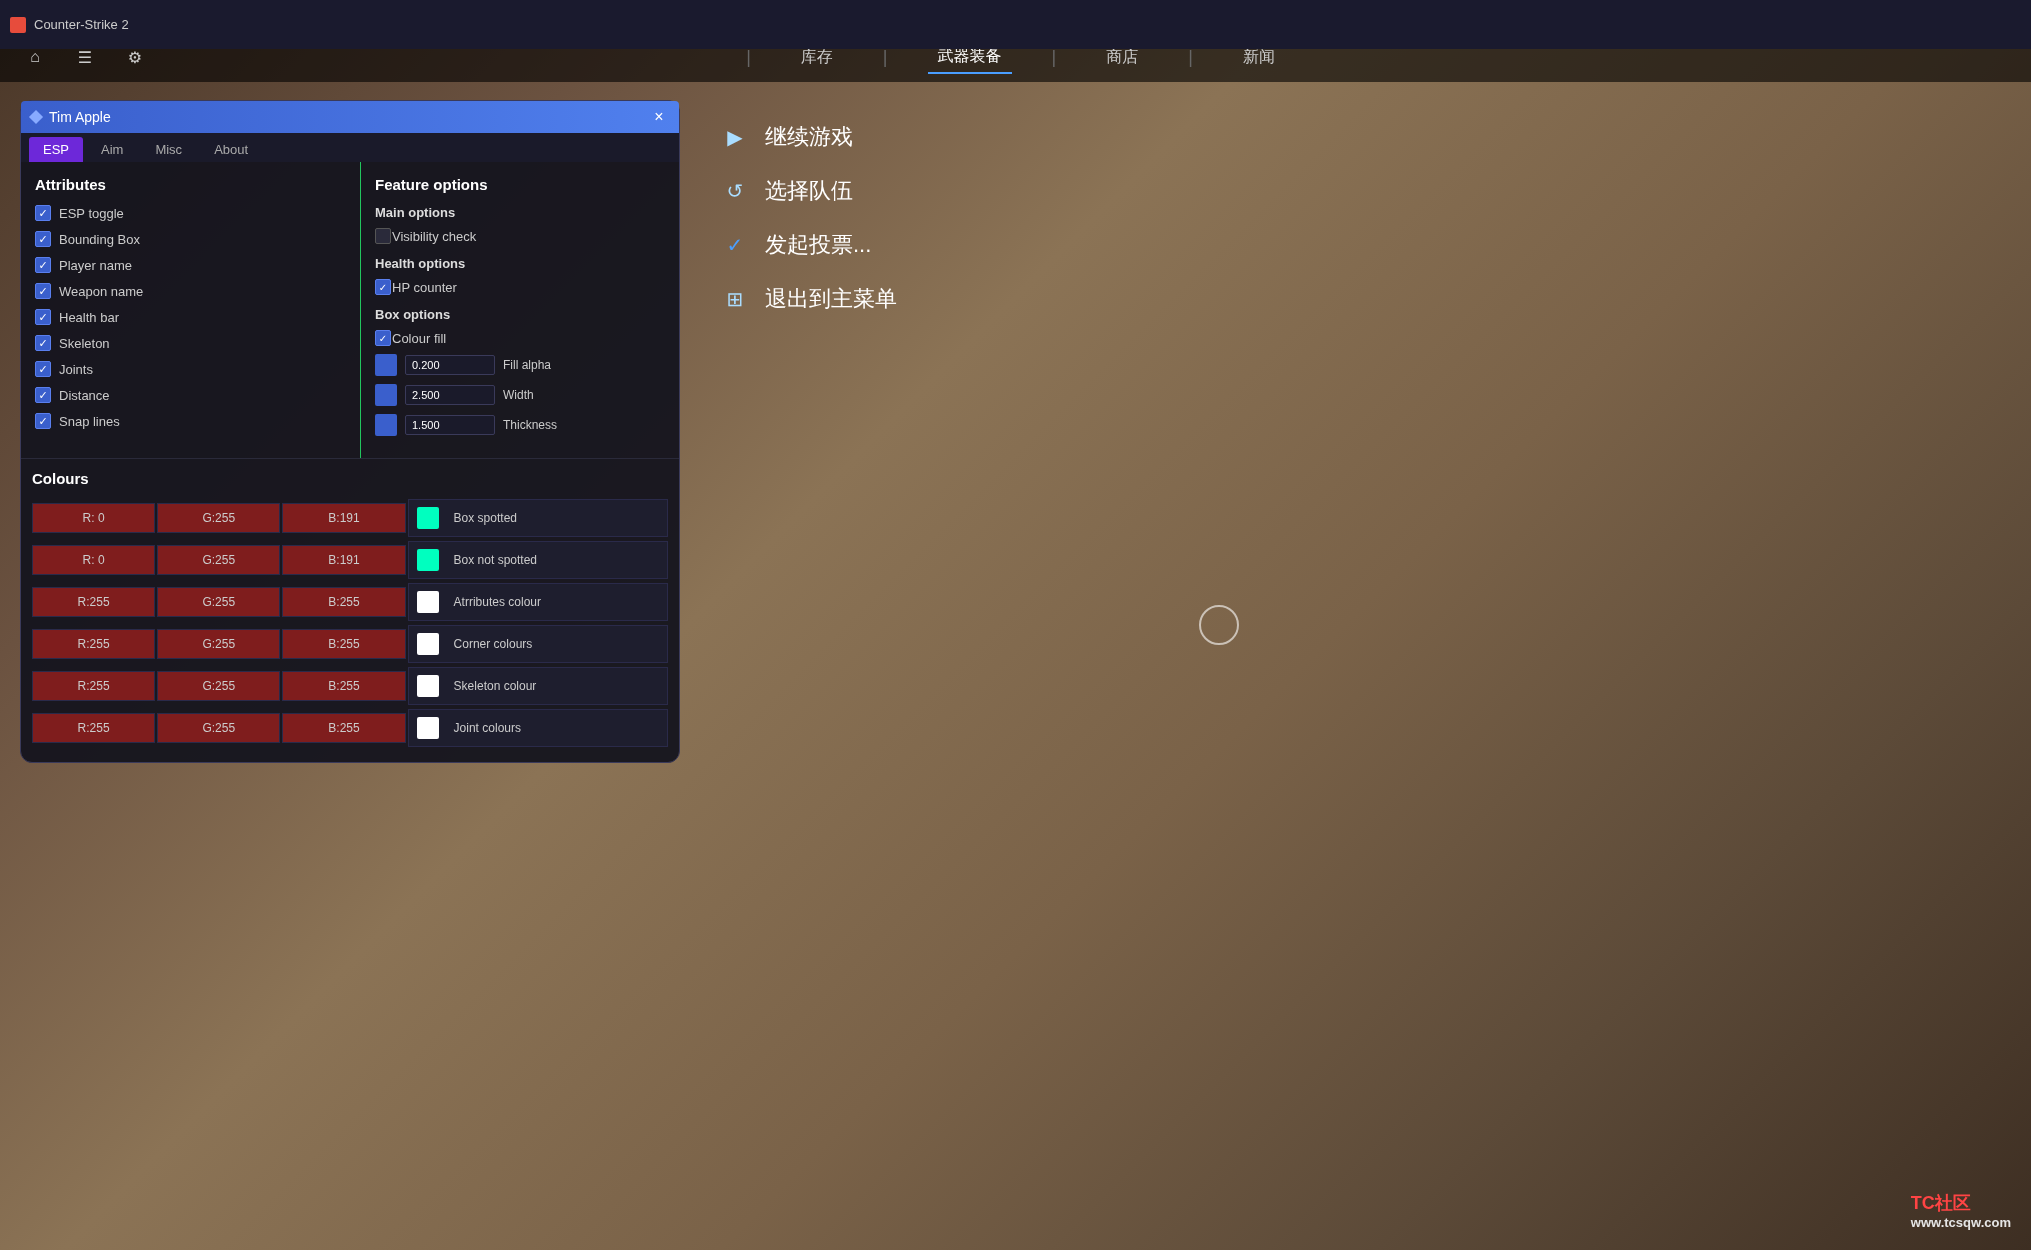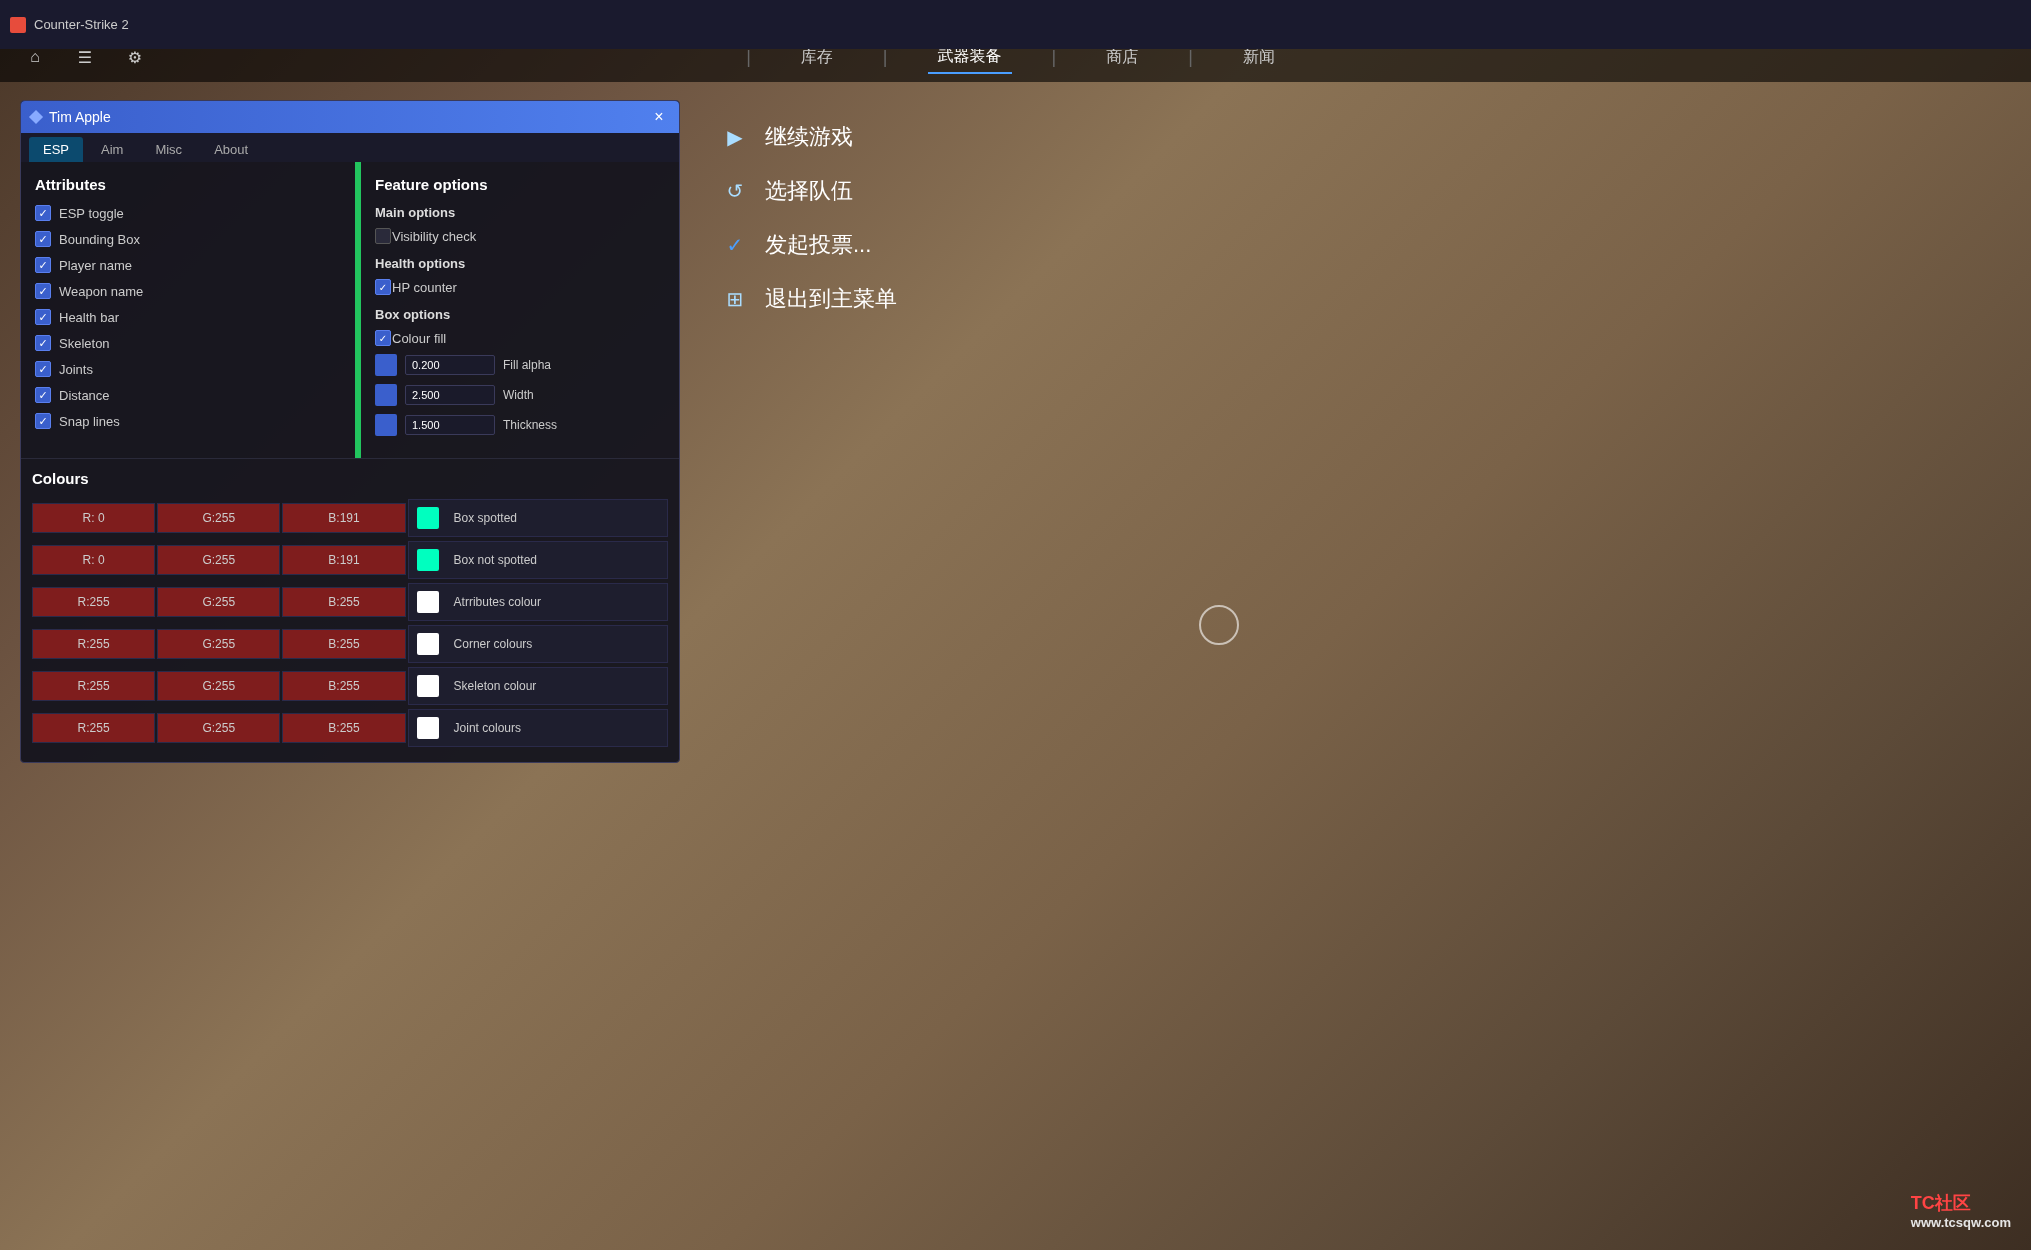--- a/index.html
+++ b/index.html
@@ -83,21 +83,21 @@
     }
 
     
     .esp-panel {
       position: absolute;
       top: 100px;
       left: 20px;
       width: 660px;
       background: rgba(20, 20, 30, 0.95);
       border: 1px solid #3a3a5a;
-      border-radius: 4px;
+      border-radius: 12px;
       z-index: 200;
     }
     .esp-panel-header {
       background: linear-gradient(90deg, #3a5fcc, #5080ee);
       padding: 6px 10px;
       display: flex;
       align-items: center;
       justify-content: space-between;
       border-radius: 4px 4px 0 0;
     }
@@ -129,35 +129,35 @@
       gap: 4px;
     }
     .tab {
       padding: 5px 14px;
       color: #aaa;
       font-size: 13px;
       cursor: pointer;
       border-radius: 3px 3px 0 0;
     }
     .tab.active {
-      background: #0c4a6e;
+      background: #6d28d9;
       color: #fff;
     }
 
     
     .panel-body {
       display: flex;
       gap: 0;
     }
 
     
     .attributes-col {
       width: 340px;
       padding: 14px;
-      border-right: 6px solid #22c55e;
+      border-right: 1px solid #22c55e;
     }
     .section-title {
       color: #fff;
       font-size: 15px;
       font-weight: bold;
       margin-bottom: 12px;
     }
     .checkbox-item {
       display: flex;
       align-items: center;

